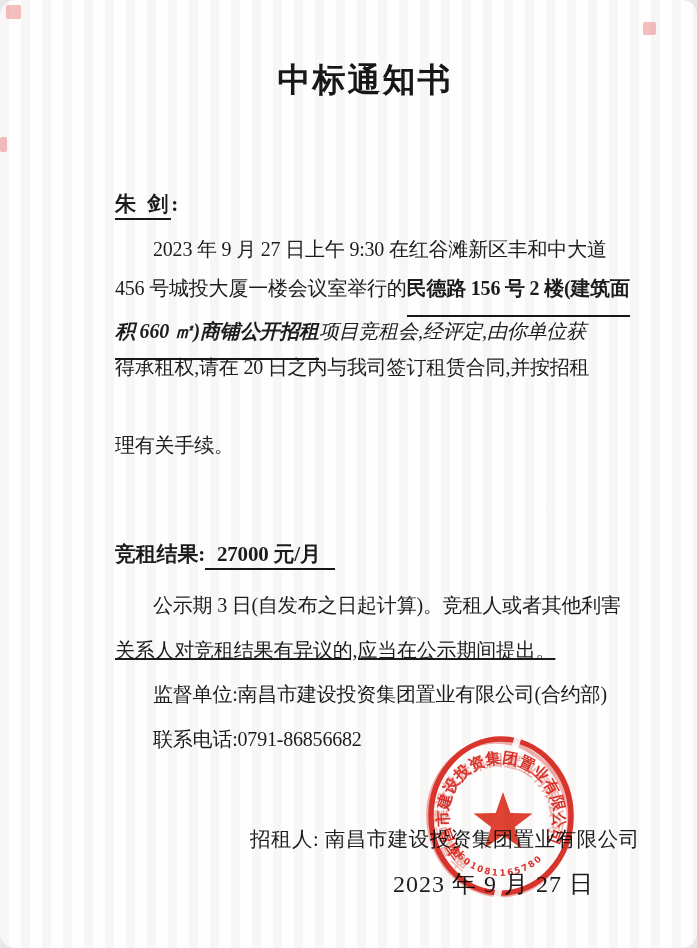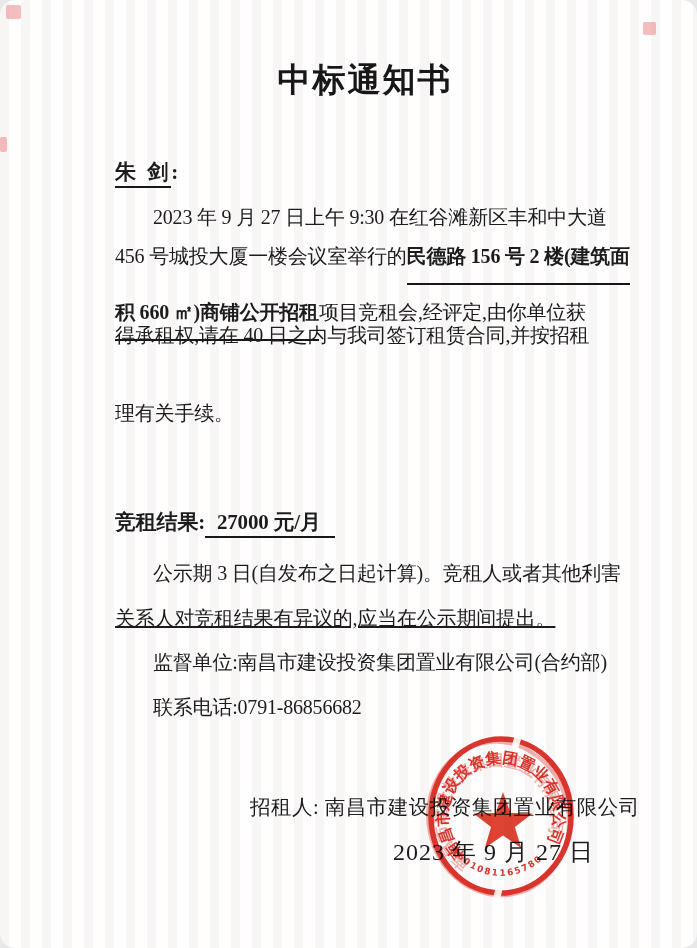--- a/index.html
+++ b/index.html
@@ -12,30 +12,30 @@
     color:#1c1c1c;
     border-radius:15px;
   }
   .title{
     position:absolute;top:58px;left:115px;width:500px;height:44px;
     text-align:center;font-size:33px;font-weight:600;letter-spacing:2px;
     color:#171717;white-space:nowrap;
   }
   .line{
     position:absolute;left:115px;width:560px;height:30px;line-height:30px;
-    font-size:20px;letter-spacing:-0.2px;white-space:nowrap;color:#1c1c1c;
+    font-size:20px;letter-spacing:-0.2px;white-space:nowrap;color:#1c1c1c;margin-top:32px;
   }
   .b{font-weight:700;}
   .useg{font-weight:700;border-bottom:2px solid #171717;padding-bottom:16px;}
   .name-u{font-weight:700;border-bottom:2px solid #171717;padding-bottom:2px;letter-spacing:3px;}
   .indent{padding-left:38px;}
   .salutation{top:157px;font-size:21px;}
   .p1-l1{top:202px;}
   .p1-l2{top:241px;}
-  .p1-l3{top:297px;}
+  .p1-l3{top:284px;font-style:italic;}
   .p1-l4{top:320px;}
   .p1-l5{top:358px;}
   .p1-l6{top:398px;}
   .result{top:507px;font-size:21px;}
   .result .useg{padding:0 14px 2px 12px;}
   .p2-l1{top:558px;}
   .p2-l2{top:603px;text-decoration:underline;}
   .p2-l3{top:647px;}
   .p2-l4{top:692px;}
   .sig1{top:792px;left:250px;width:420px;font-size:20.5px;letter-spacing:0.5px;}
@@ -58,21 +58,21 @@
   <div class="scan-mark tr"></div>
   <div class="scan-mark lm"></div>
 
   <div class="title">中标通知书</div>
 
   <div class="line salutation"><span class="name-u">朱 剑</span><span class="b">:</span></div>
 
   <div class="line p1-l1 indent"><span>2023 年 9 月 27 日上午 9:30 在红谷滩新区丰和中大道</span></div>
   <div class="line p1-l2"><span>456 号城投大厦一楼会议室举行的</span><span class="useg">民德路 156 号 2 楼(建筑面</span></div>
   <div class="line p1-l3"><span class="useg">积 660 ㎡)商铺公开招租</span><span>项目竞租会,经评定,由你单位获</span></div>
-  <div class="line p1-l4"><span>得承租权,请在 40 日之内与我司签订租赁合同,并按招租</span></div>
+  <div class="line p1-l4"><span>得承租权,请在 20 日之内与我司签订租赁合同,并按招租</span></div>
   <div class="line p1-l6"><span>理有关手续。</span></div>
 
   <div class="line result"><span class="b">竞租结果:</span><span class="useg">27000 元/月</span></div>
 
   <div class="line p2-l1 indent"><span>公示期 3 日(自发布之日起计算)。竞租人或者其他利害</span></div>
   <div class="line p2-l2"><span>关系人对竞租结果有异议的,应当在公示期间提出。</span></div>
   <div class="line p2-l3 indent"><span>监督单位:南昌市建设投资集团置业有限公司(合约部)</span></div>
   <div class="line p2-l4 indent"><span>联系电话:0791-86856682</span></div>
 
   <div class="line sig1">招租人: 南昌市建设投资集团置业有限公司</div>

